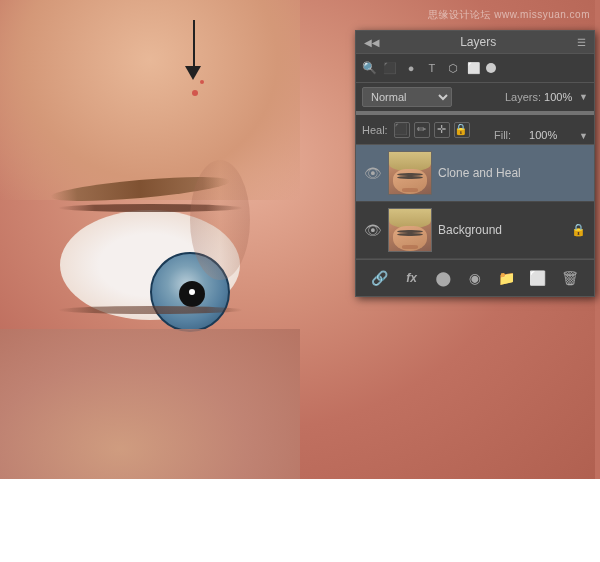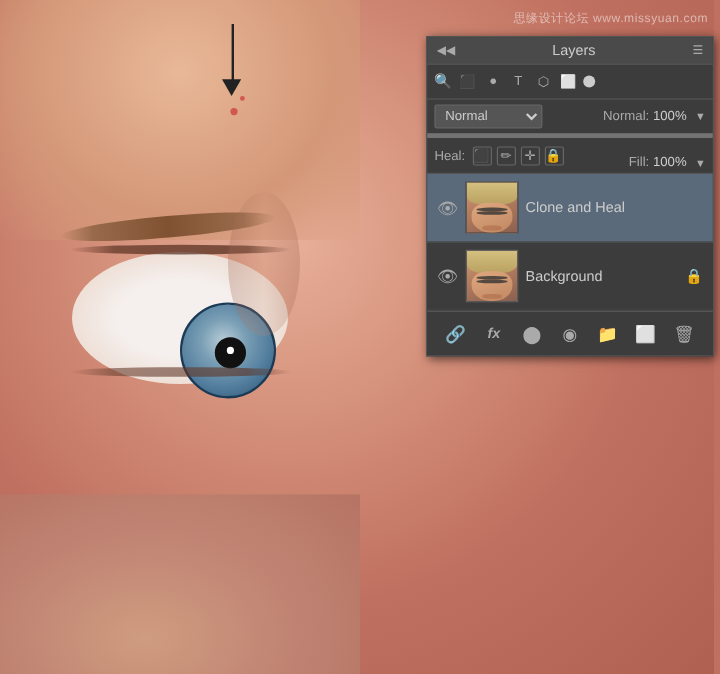--- a/index.html
+++ b/index.html
@@ -1,21 +1,21 @@
 <!DOCTYPE html>
 <html><head>
   <meta charset="utf-8">
   <style>
     * { margin: 0; padding: 0; box-sizing: border-box; }
     body { width: 600px; height: 562px; overflow: hidden; position: relative; font-family: Arial, sans-serif; }
 
     #canvas-bg {
       position: absolute;
       top: 0; left: 0;
-      width: 600px; height: 562px;
+      width: 600px; height: 479px;
       background: #0f172a;
       overflow: hidden;
     }
 
     
     .face-bg {
       position: absolute;
       top: 0; left: 0;
       width: 100%; height: 100%;
       background: radial-gradient(ellipse at 40% 35%, #e8b09a 0%, #d4907a 30%, #c07060 60%, #b06050 100%);
@@ -278,21 +278,21 @@
       display: flex;
       align-items: center;
       justify-content: center;
       border: 1px solid #666;
       border-radius: 2px;
     }
 
     .fill-section {
       display: flex;
       align-items: flex-end;
-      gap: 3px;
+      gap: 18px;
       margin-left: auto;
       margin-top: 11px;
     }
 
     .fill-label {
       color: #aaa;
       font-size: 11px;
     }
 
     .fill-value {
@@ -437,21 +437,21 @@
       <span class="filter-icon-btn">⬜</span>
       <span class="filter-dot"></span>
     </div>
   </div>
 
   <div class="blend-row">
     <select class="blend-select">
       <option>Normal</option>
     </select>
     <div class="opacity-section">
-      <span class="opacity-label">Normal:</span>
+      <span class="opacity-label">Layers:</span>
       <span class="opacity-value">100%</span>
       <span class="opacity-arrow">▼</span>
     </div>
   </div>
 
   <div class="lock-row">
     <span class="lock-label">Heal:</span>
     <div class="lock-icons">
       <span class="lock-icon-btn">⬛</span>
       <span class="lock-icon-btn">✏</span>

